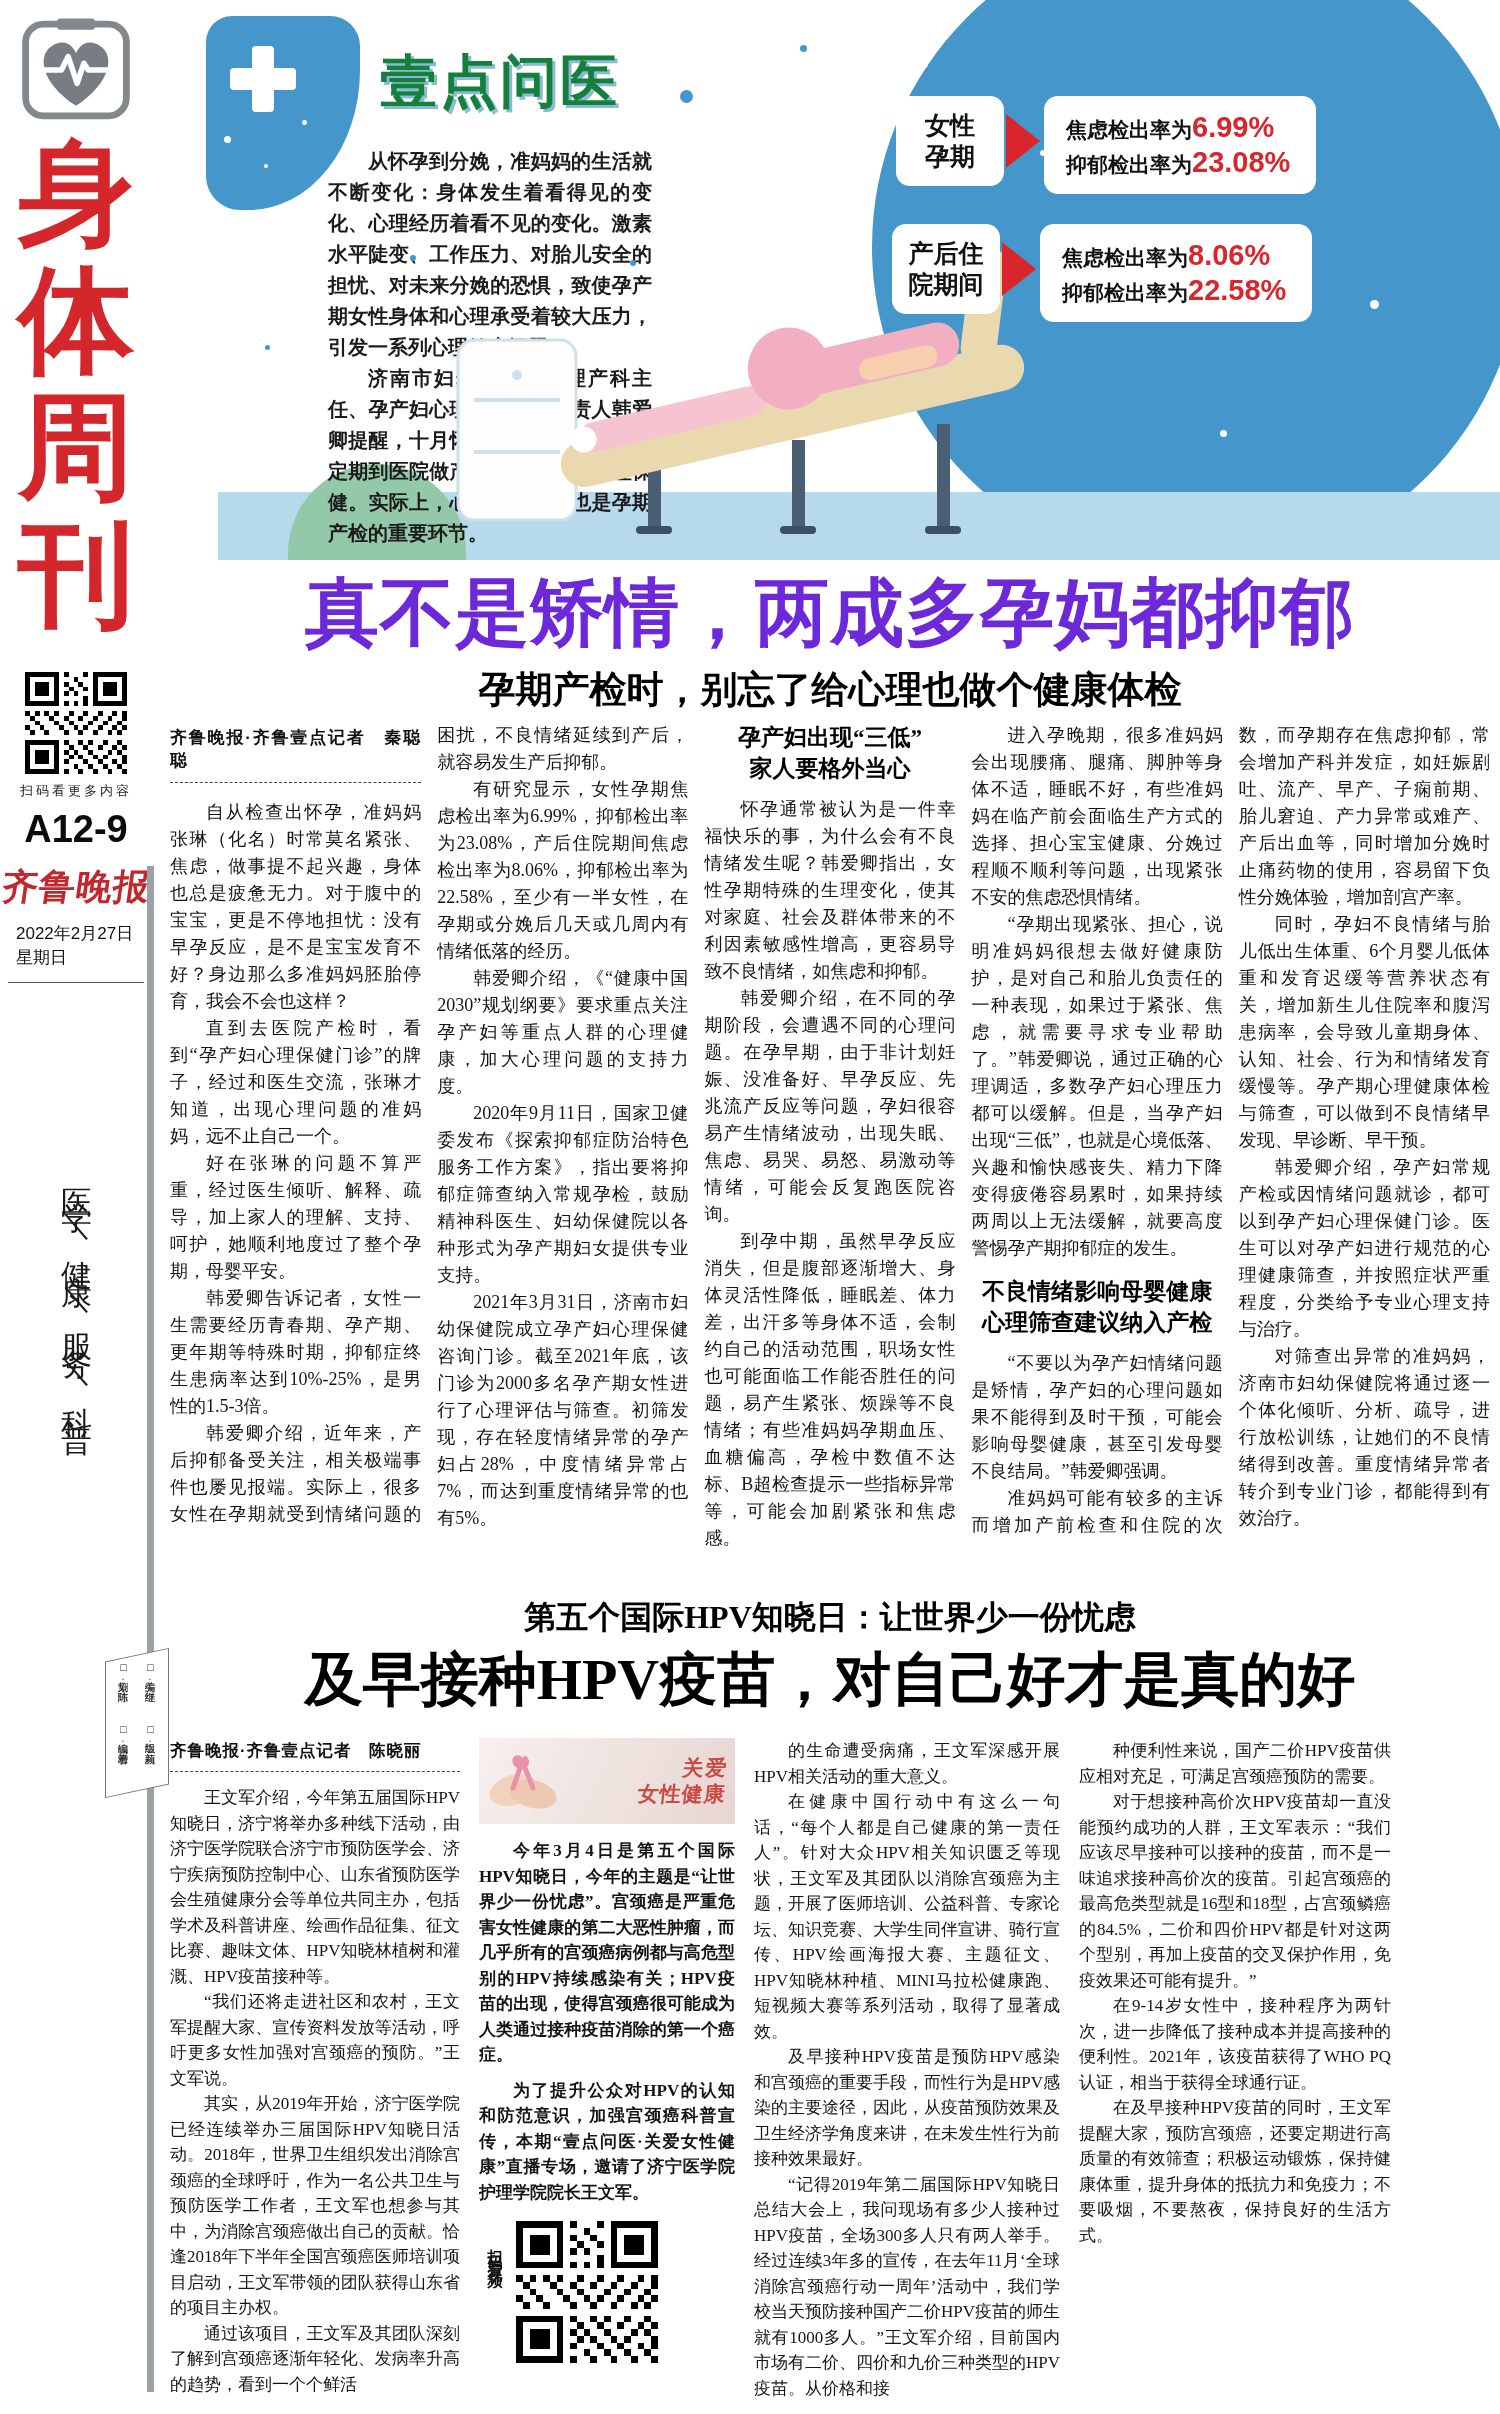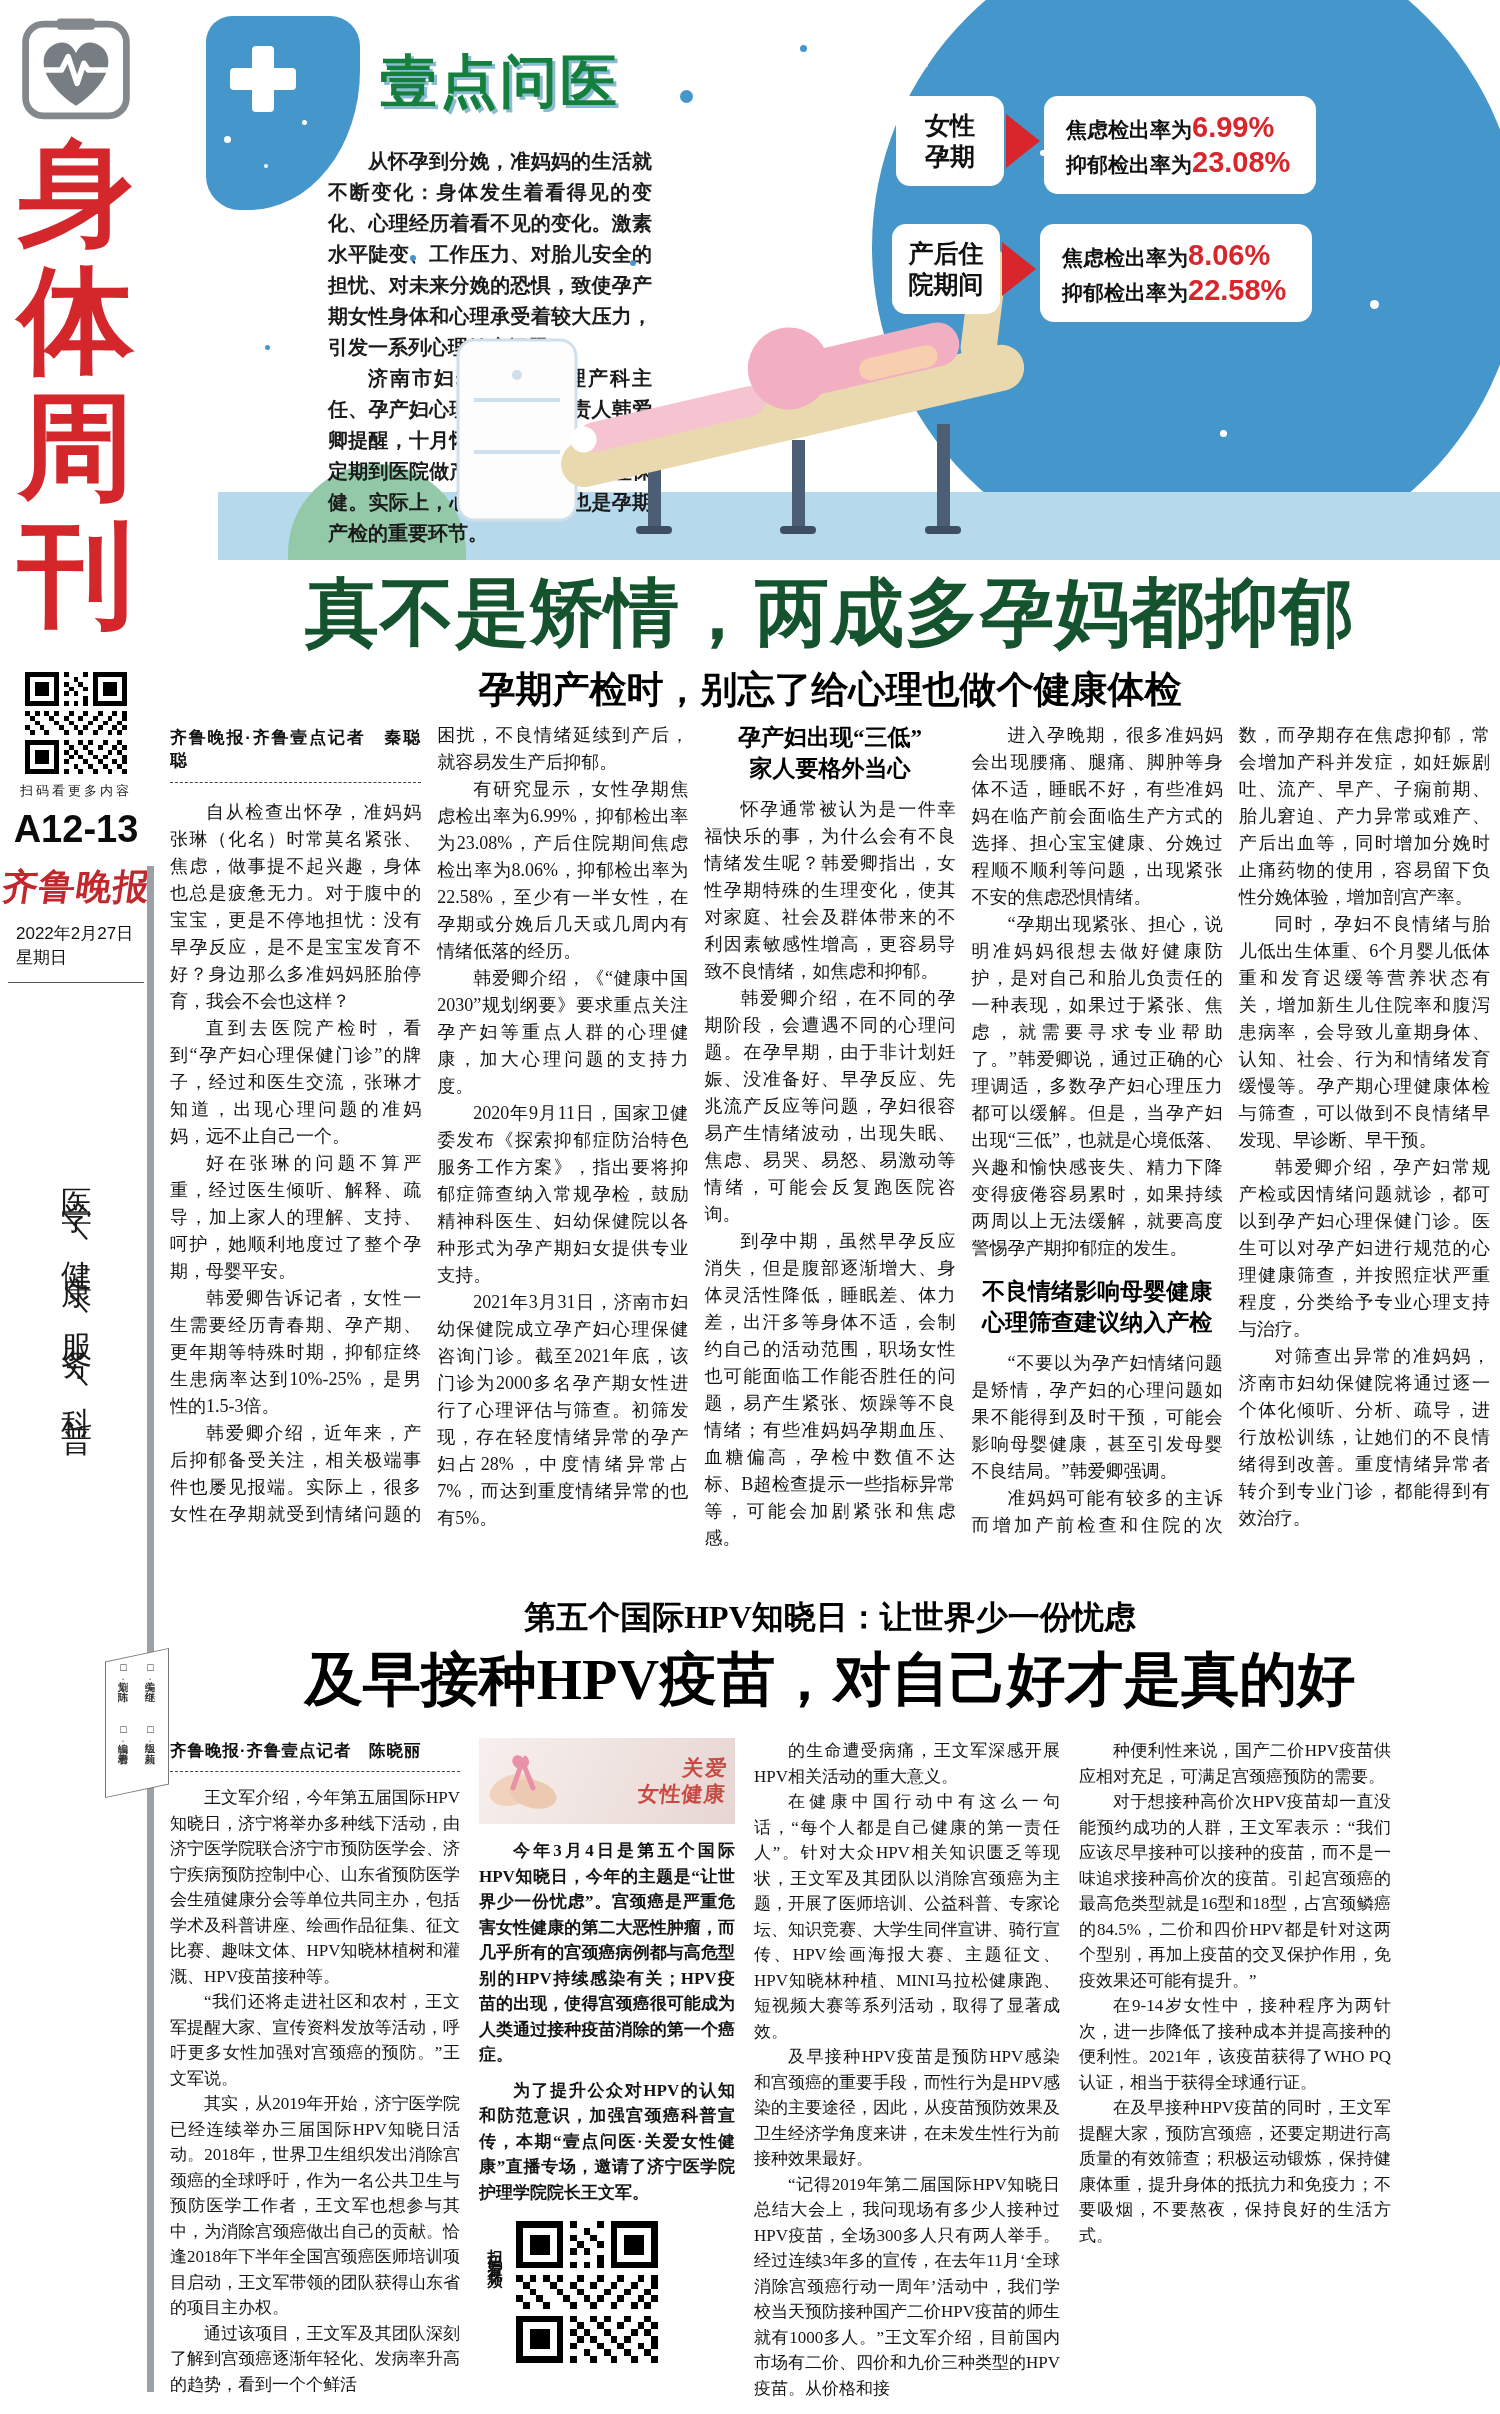--- a/index.html
+++ b/index.html
@@ -63,21 +63,21 @@
   .garrow{width:0;height:0;border-top:27px solid transparent;border-bottom:27px solid transparent;
           border-left:34px solid #d8262c;margin:18px 4px 0 2px}
   .gstats{background:#fff;border-radius:14px;width:272px;height:98px;padding:10px 22px;
           display:flex;flex-direction:column;justify-content:center;gap:2px}
   .srow{display:flex;align-items:baseline;white-space:nowrap}
   .srow .sl{font-weight:700;font-size:21px;color:#111}
   .srow .sv{font-family:"Liberation Sans","DejaVu Sans",sans-serif;font-weight:900;font-size:29px;color:#d8262c}
 
   
   .headline1{text-align:center;padding-top:10px}
-  .headline1 h1{font-size:74px;font-weight:900;letter-spacing:1px;color:#14532d;line-height:86px}
+  .headline1 h1{font-size:74px;font-weight:900;letter-spacing:1px;color:#6d28d9;line-height:86px}
   .headline1 h2{font-size:37px;font-weight:700;color:#000;margin-top:8px;line-height:52px}
 
   
   .article1{padding:6px 10px 0}
   .a1cols{column-count:5;column-gap:16px;height:842px;overflow:hidden;text-align:justify}
   .byline{font-family:"Liberation Sans",sans-serif;font-weight:700;font-size:17px;letter-spacing:1px;
           padding:4px 0 10px;border-bottom:1px dashed #444;margin-bottom:16px;color:#111}
   .crosshead{font-size:23px;line-height:31px;text-align:center;font-weight:900;margin:14px 0 12px;
              break-inside:avoid;color:#000}
   .article1 p{font-size:18px;line-height:27px;text-indent:2em;color:#141414}
@@ -127,21 +127,21 @@
       <div>身</div>
       <div>体</div>
       <div>周</div>
       <div>刊</div>
     </div>
 
     <svg class="mh-qr" width="102" height="102" viewBox="0 0 21 21" shape-rendering="crispEdges">
       <use href="#qrpat"></use>
     </svg>
     <div class="mh-qrcap">扫码看更多内容</div>
-    <div class="mh-page">A12-13</div>
+    <div class="mh-page">A12-9</div>
     <div class="mh-logo">齐鲁晚报</div>
     <div class="mh-date">
       <div>2022年2月27日</div>
       <div>星期日</div>
     </div>
     <div class="mh-div"></div>
     <div class="mh-sections">
       <span>医学＼健康＼服务＼科普</span>
     </div>
   </aside>

